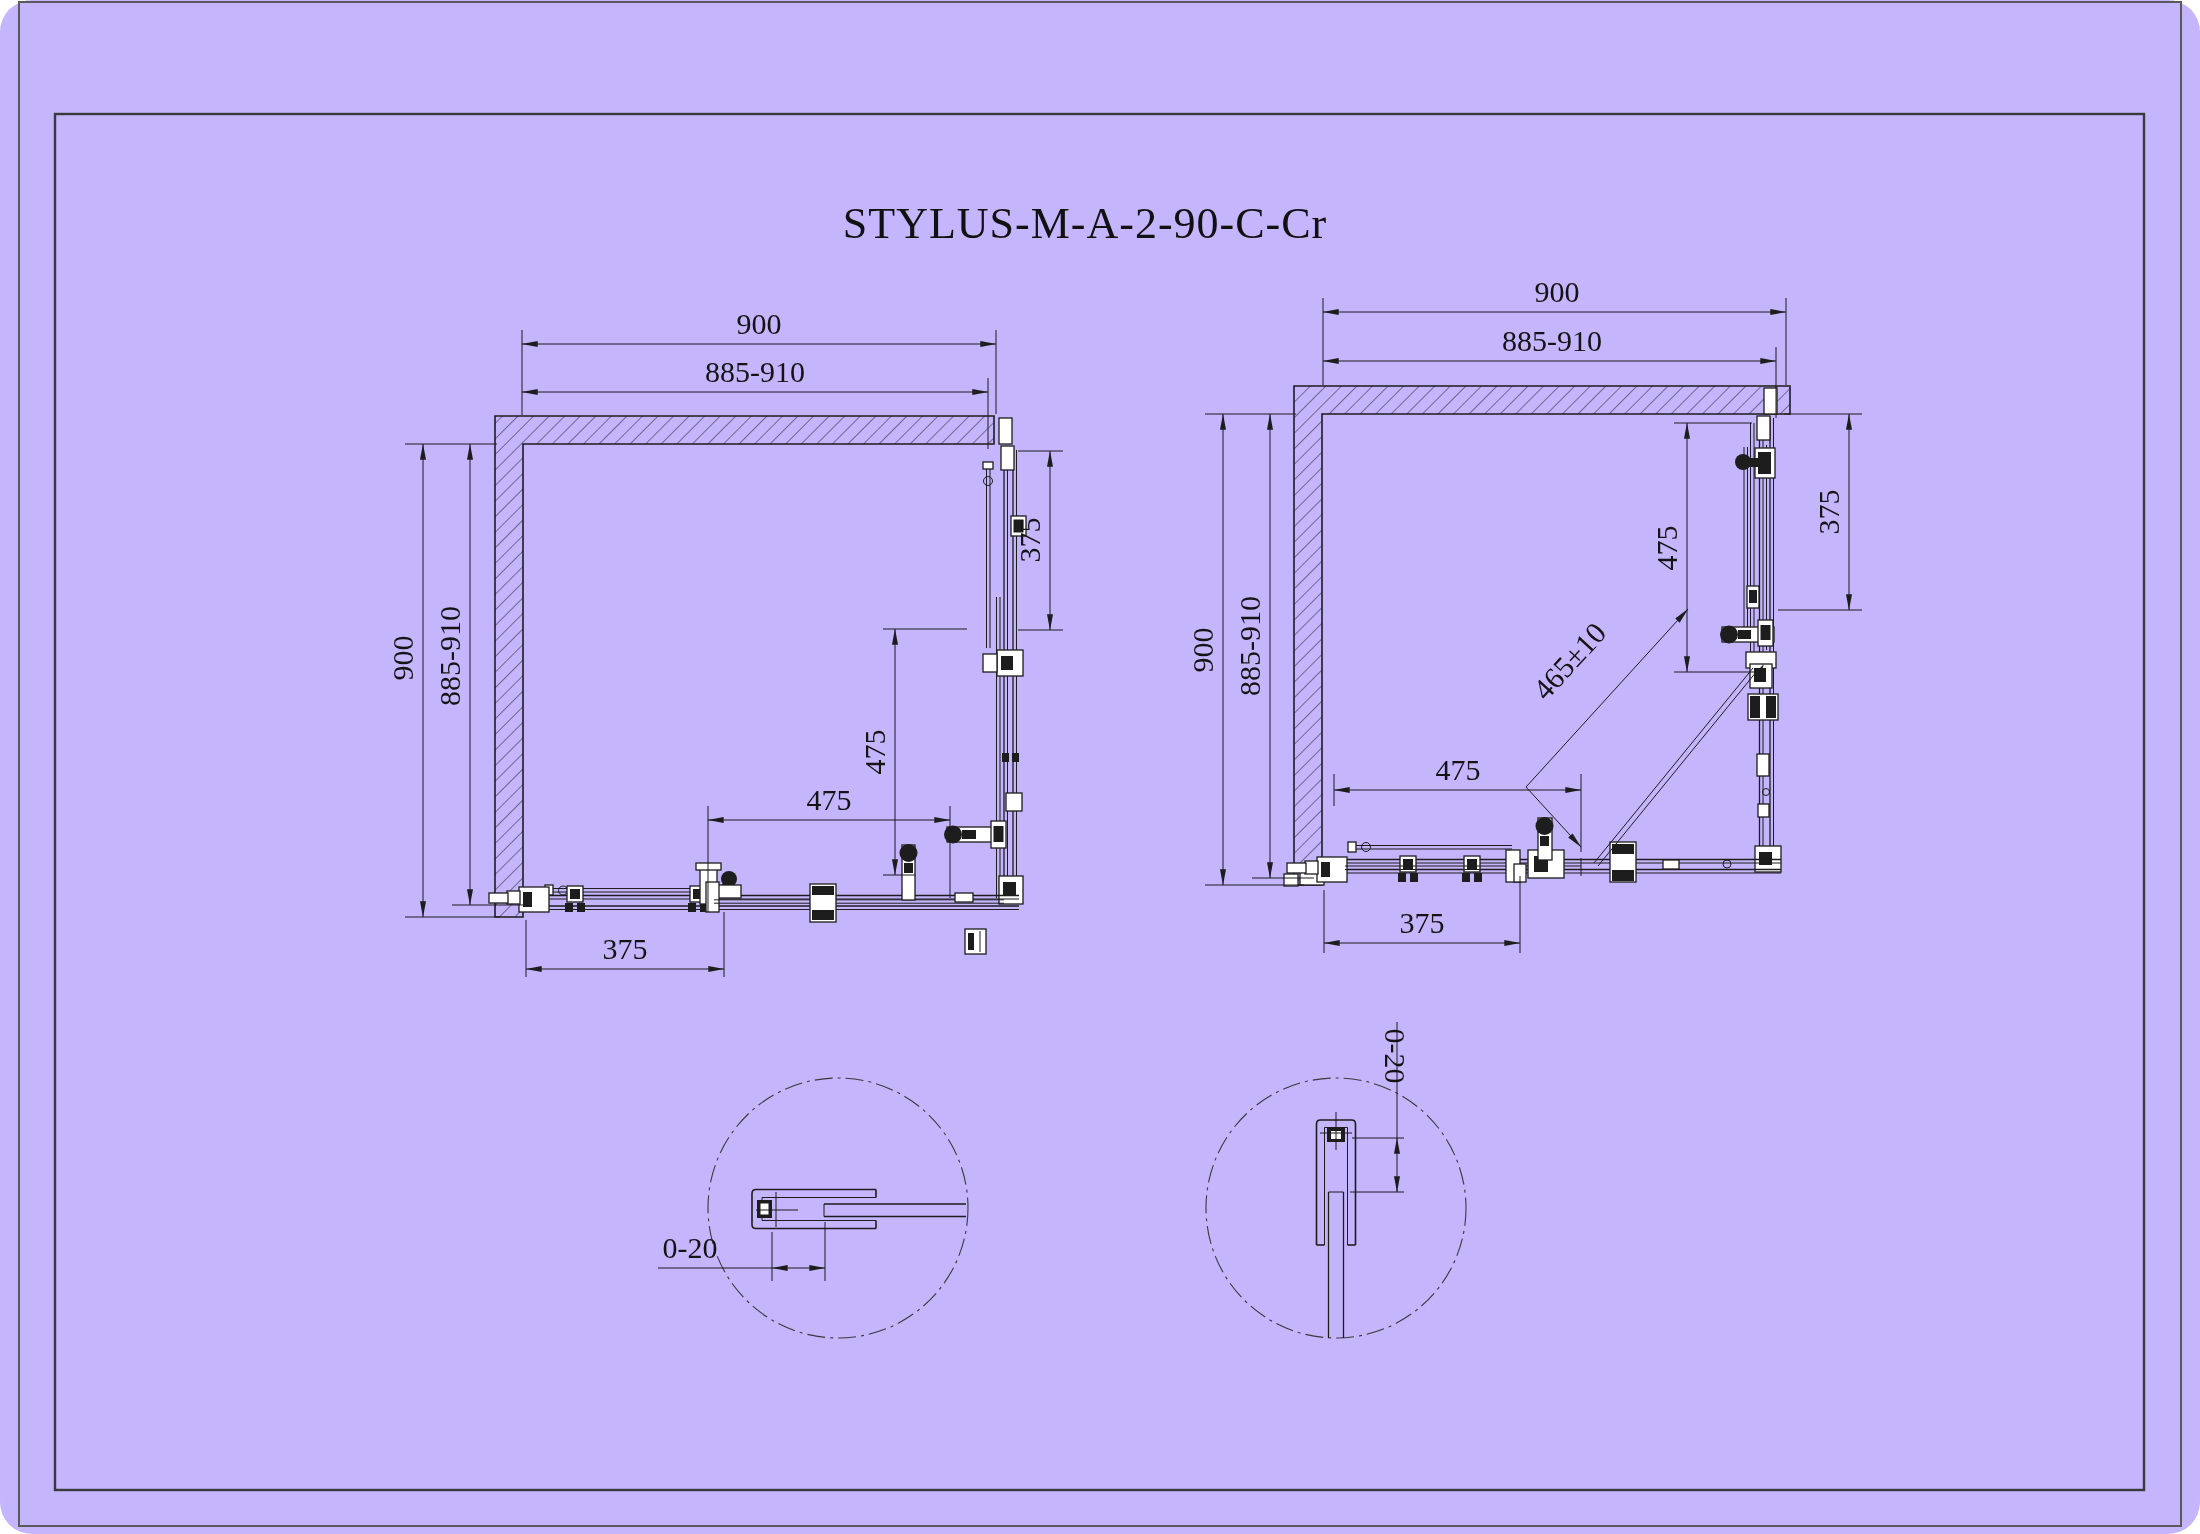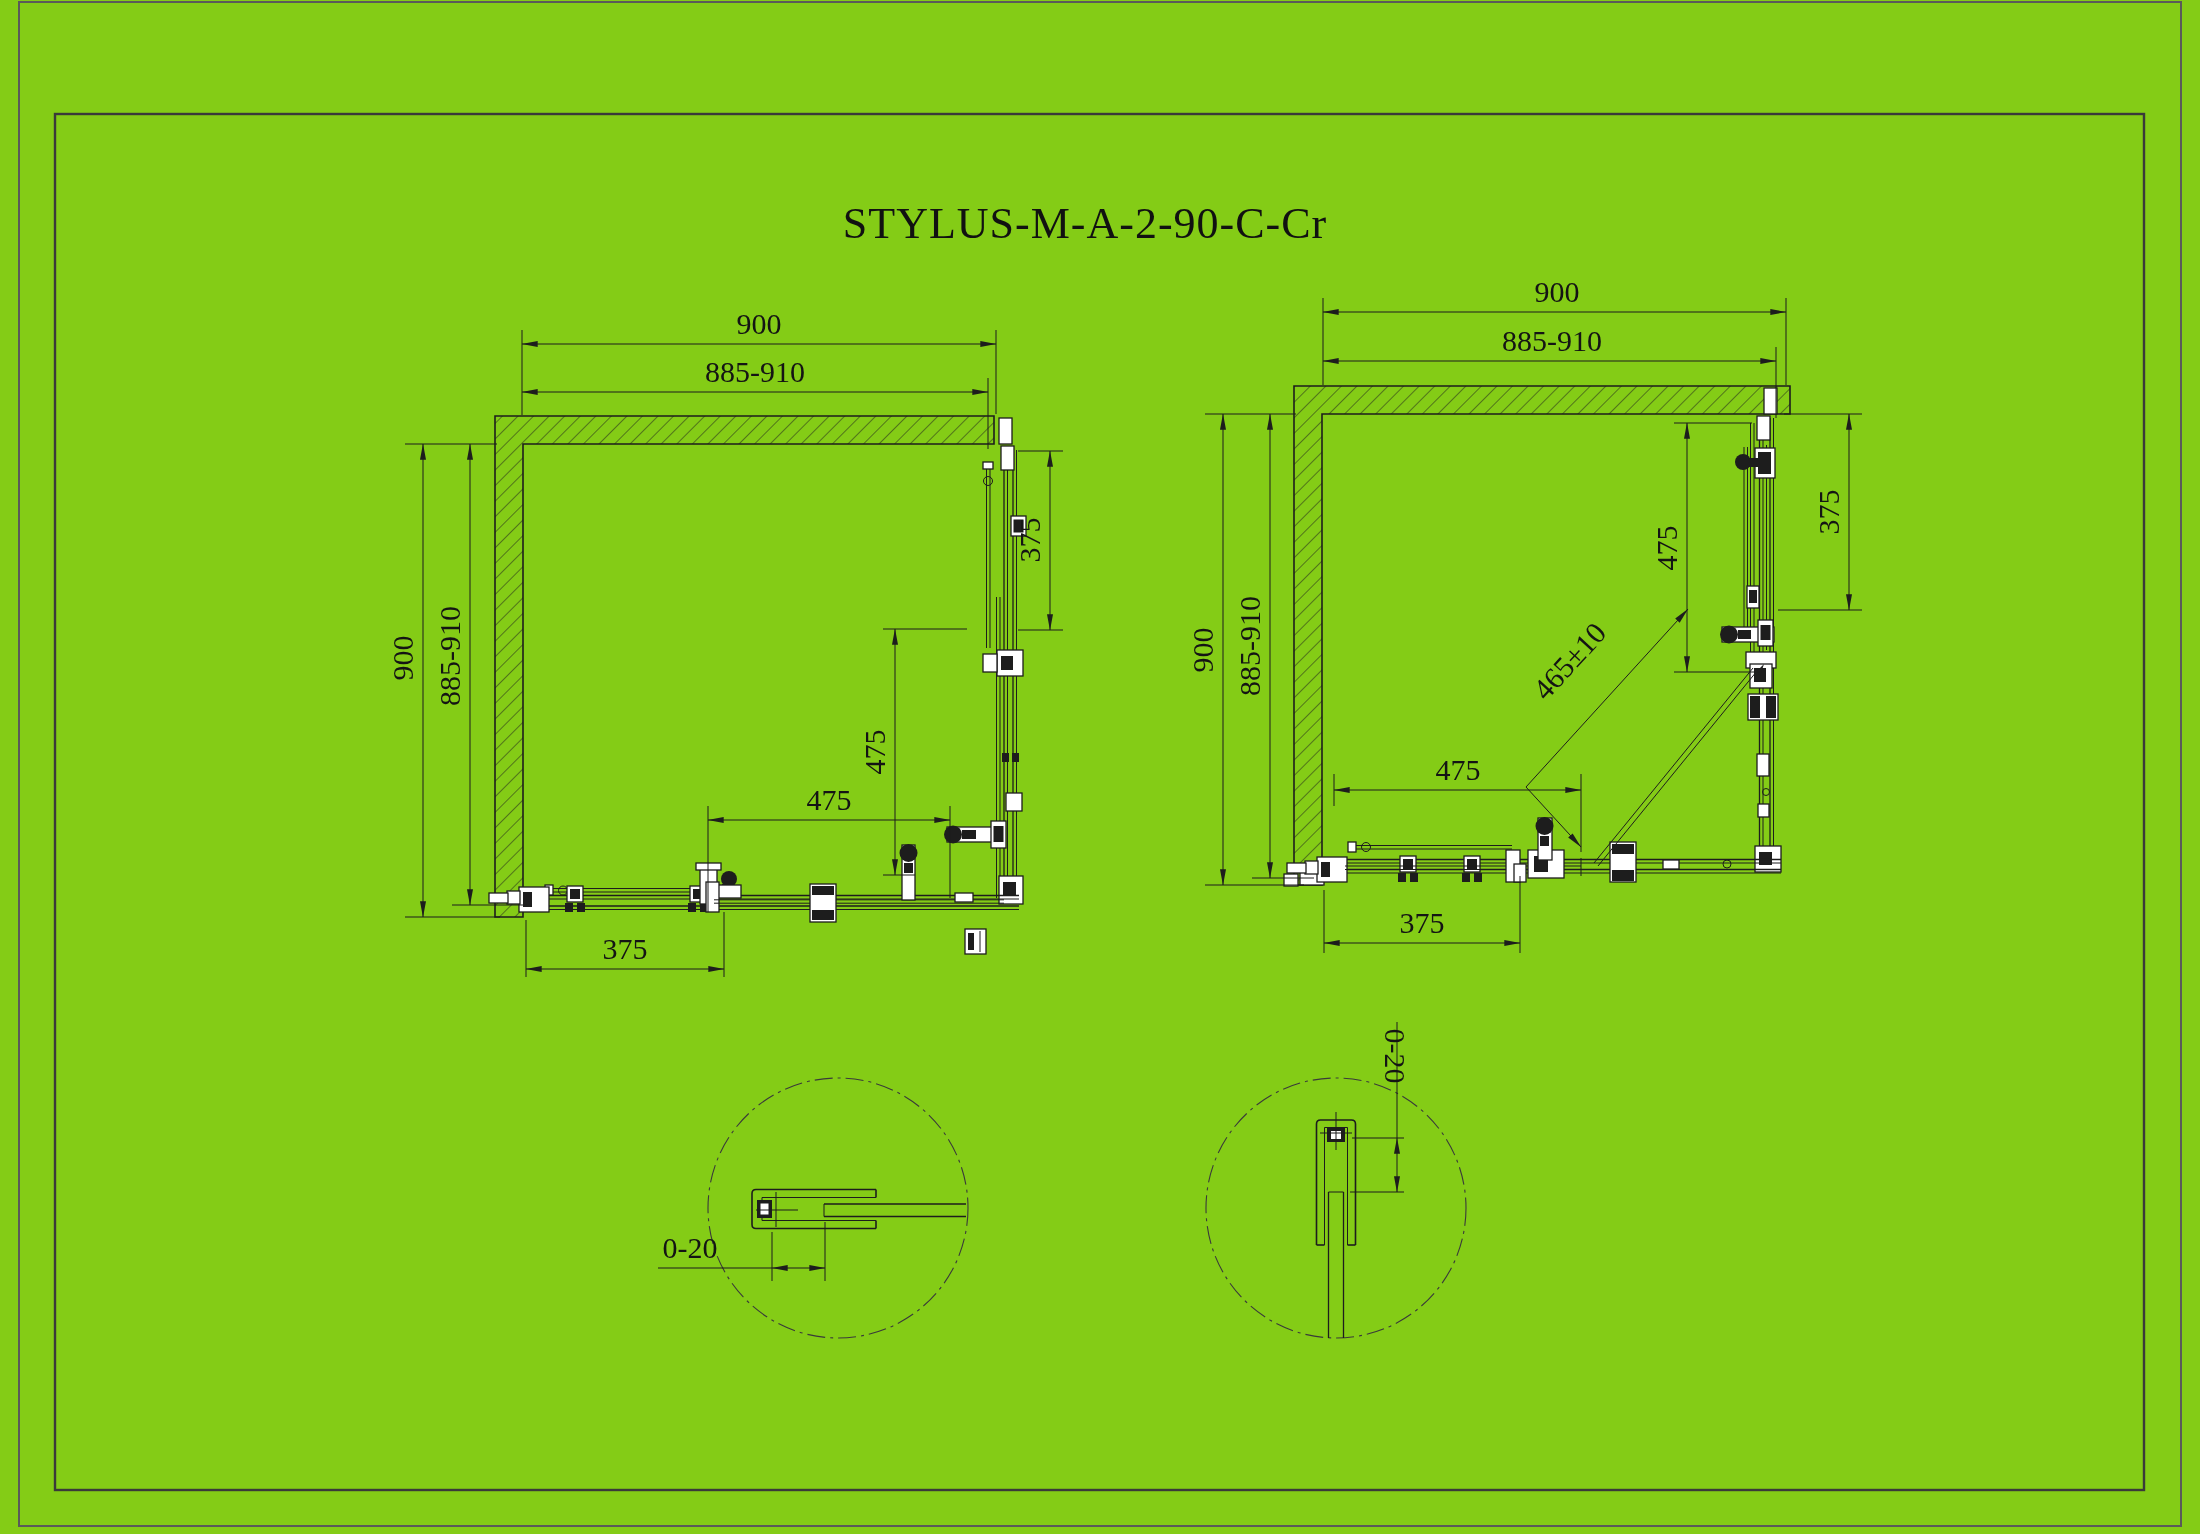--- a/index.html
+++ b/index.html
@@ -1,16 +1,16 @@
 <!DOCTYPE html>
 <html><head>
 <meta charset="utf-8">
 <style>
   html,body{margin:0;padding:0;background:#fff;}
-  .sheet{position:relative;width:2200px;height:1534px;background:#84cc16;font-family:"Liberation Serif",serif;}
+  .sheet{position:relative;width:2200px;height:1534px;background:#c4b5fd;font-family:"Liberation Serif",serif;border-radius:32px;}
   svg{display:block;}
   .s16{stroke:#1d1d1d;stroke-width:1.6;fill:none;}
   .s13{stroke:#1d1d1d;stroke-width:1.3;fill:none;}
   .s10{stroke:#1d1d1d;stroke-width:1;fill:none;}
   .sfw{fill:#ffffff;stroke:#1d1d1d;stroke-width:1.3;}
   .sfd{fill:#1d1d1d;stroke:none;}
   .dim{stroke:#1d1d1d;stroke-width:1;fill:none;}
   .dimt{font-family:"Liberation Serif",serif;font-size:30px;fill:#141414;}
   .titlet{font-family:"Liberation Serif",serif;font-size:44px;fill:#111;letter-spacing:1px;}
   .dashdot{stroke:#3a3a3a;stroke-width:1.1;fill:none;stroke-dasharray:18 5 3 5;}

